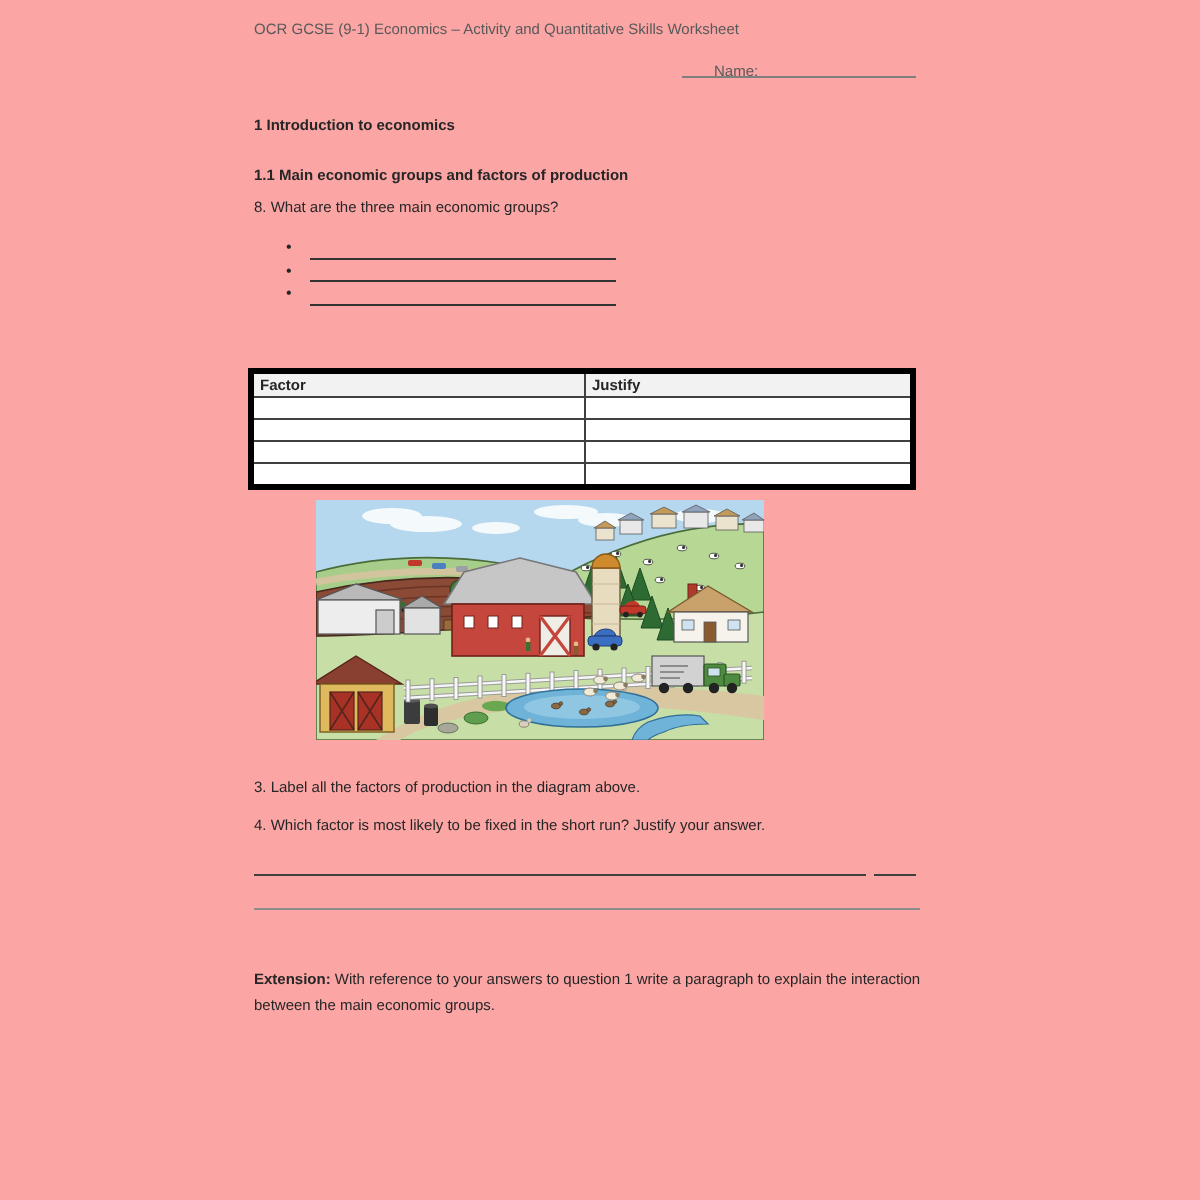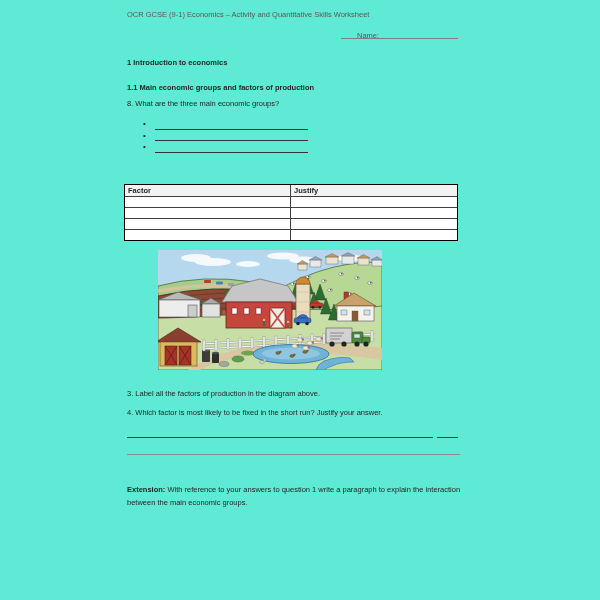--- a/index.html
+++ b/index.html
@@ -1,30 +1,30 @@
 <!DOCTYPE html>
 <html><head>
 <meta charset="utf-8">
 <style>
   html,body{margin:0;padding:0;background:#ffffff;}
-  .page{position:relative;width:600px;height:600px;background:#5eead4;overflow:hidden;
+  .page{position:relative;width:600px;height:600px;background:#fca5a5;overflow:hidden;
         font-family:"Liberation Sans",sans-serif;color:#262626;}
   .t{position:absolute;white-space:nowrap;font-size:7.5px;line-height:9px;}
   .gray{color:#595959;}
   .bold{font-weight:bold;}
   .rule{position:absolute;height:0;border-top:1px solid #404040;}
   .rule.soft{border-top:1.5px solid #8c8c8c;}
   .name-line{position:absolute;height:0;border-top:1px solid #7f7f7f;}
   
   .bullet-list{position:absolute;left:143px;top:120px;width:170px;}
   .bullet-row{position:relative;height:11.5px;}
   .dot{position:absolute;left:0;top:-1px;font-size:8px;color:#262626;}
   .bullet-blank{position:absolute;left:12px;width:153px;bottom:2px;height:0;border-bottom:1px solid #333333;}
   
-  .ftable{position:absolute;left:124px;top:184px;width:334px;border:1px solid #000000;box-sizing:border-box;background:#ffffff;}
+  .ftable{position:absolute;left:124px;top:184px;width:334px;border:3px solid #000000;box-sizing:border-box;background:#ffffff;}
   .trow{display:flex;height:10px;border-top:1px solid #404040;}
   .trow.head{height:11px;border-top:none;background:#f2f2f2;}
   .tcell{width:166px;border-right:1px solid #404040;box-sizing:border-box;padding:1px 0 0 3px;
          font-size:7.5px;line-height:9px;overflow:hidden;}
   .tcell.last{border-right:none;flex:1;}
   .trow.head .tcell{font-weight:bold;}
   
   .farm{position:absolute;left:158px;top:250px;width:224px;height:120px;}
   
   .ext{position:absolute;left:127px;top:484px;width:348px;font-size:7.5px;line-height:12.5px;white-space:normal;}

